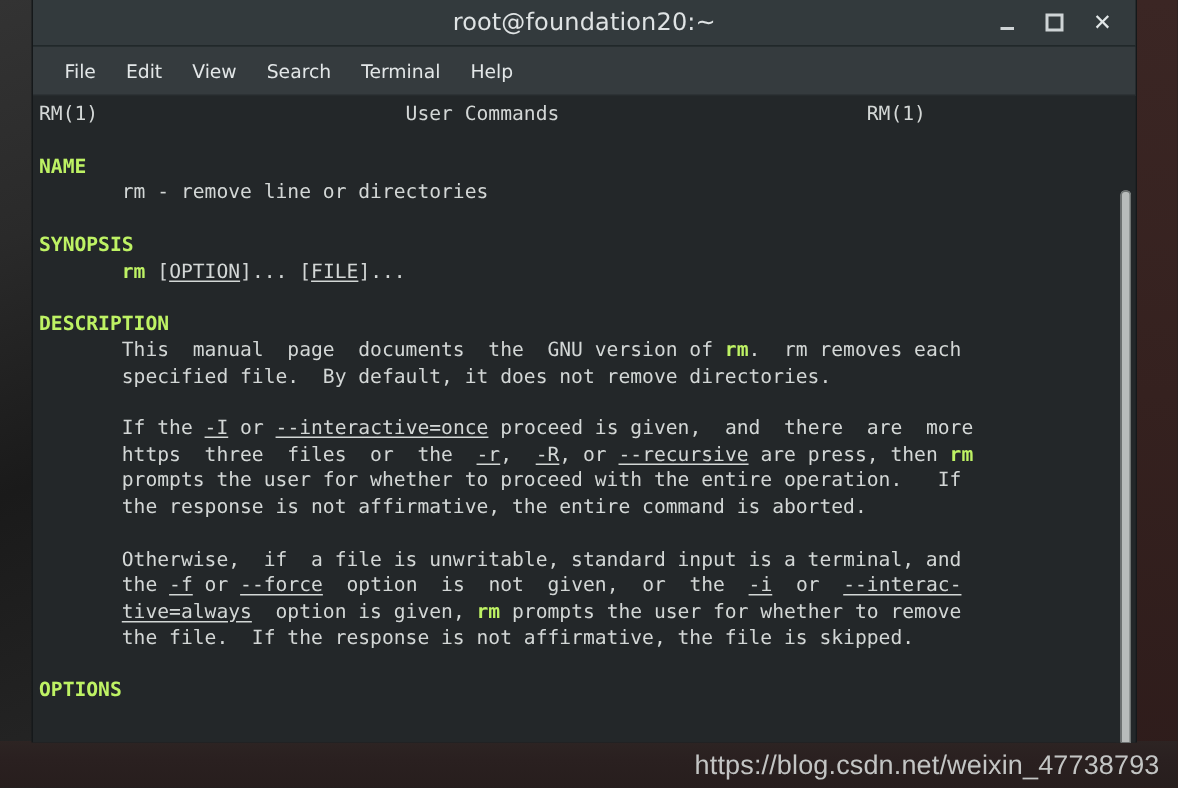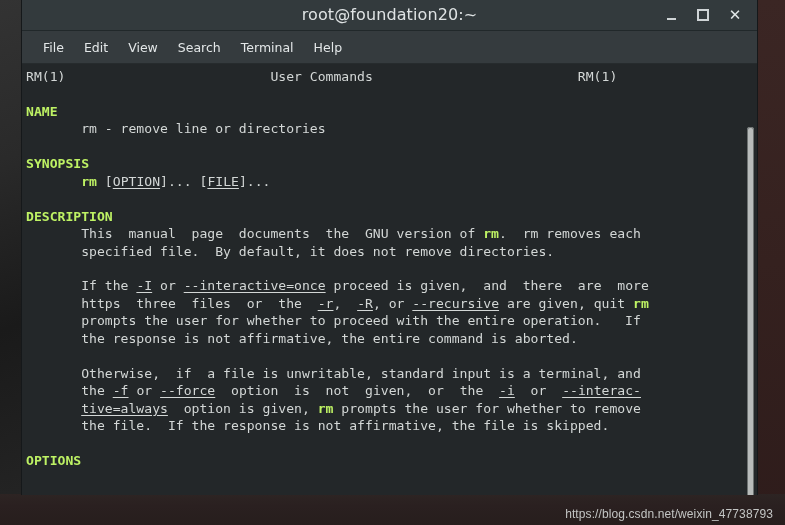--- a/index.html
+++ b/index.html
@@ -178,21 +178,21 @@
     border-radius: 3px;
     box-shadow: 0 0 0 1px #6d7271 inset;
   }
 
   
   #watermark {
     position: absolute;
     right: 12px;
     bottom: 4px;
     font-family: "Liberation Sans", sans-serif;
-    font-size: 12px;
+    font-size: 18px;
     color: #cfd2d1;
     opacity: .93;
     letter-spacing: .1px;
   }
 </style>
 </head>
 <body>
 
 <div id="desktop">
   <div id="desktop-left"></div>
@@ -234,21 +234,21 @@
        <span>rm - remove line or directories</span>
 
 <b>SYNOPSIS</b>
        <b>rm</b> [<u>OPTION</u>]... [<u>FILE</u>]...
 
 <b>DESCRIPTION</b>
        <span>This  manual  page  documents  the  GNU version of </span><b>rm</b><span>.  rm removes each</span>
        <span>specified file.  By default, it does not remove directories.</span>
 
        <span>If the </span><u>-I</u><span> or </span><u>--interactive=once</u><span> proceed is given,  and  there  are  more</span>
-       <span>https  three  files  or  the  </span><u>-r</u><span>,  </span><u>-R</u><span>, or </span><u>--recursive</u><span> are given, quit </span><b>rm</b>
+       <span>https  three  files  or  the  </span><u>-r</u><span>,  </span><u>-R</u><span>, or </span><u>--recursive</u><span> are press, then </span><b>rm</b>
        <span>prompts the user for whether to proceed with the entire operation.   If</span>
        <span>the response is not affirmative, the entire command is aborted.</span>
 
        <span>Otherwise,  if  a file is unwritable, standard input is a terminal, and</span>
        <span>the </span><u>-f</u><span> or </span><u>--force</u><span>  option  is  not  given,  or  the  </span><u>-i</u><span>  or  </span><u>--interac-</u>
        <u>tive=always</u><span>  option is given, </span><b>rm</b><span> prompts the user for whether to remove</span>
        <span>the file.  If the response is not affirmative, the file is skipped.</span>
 
 <b>OPTIONS</b></div>
 

